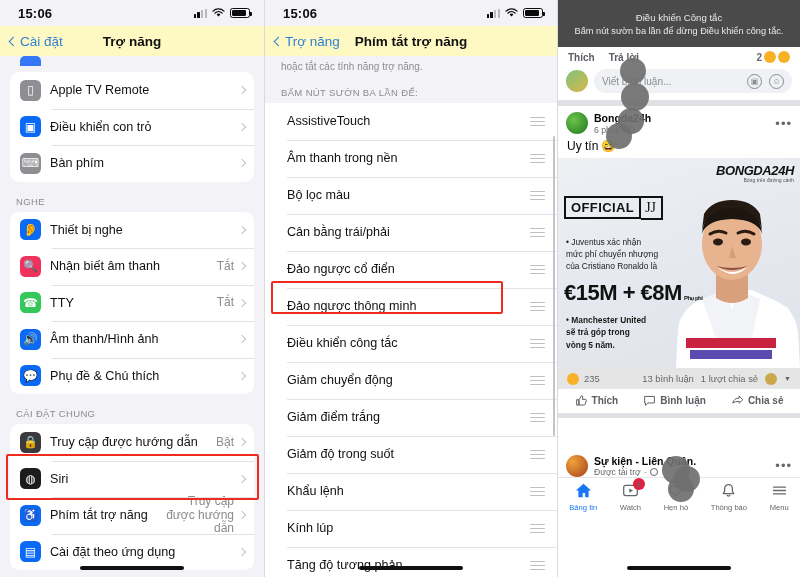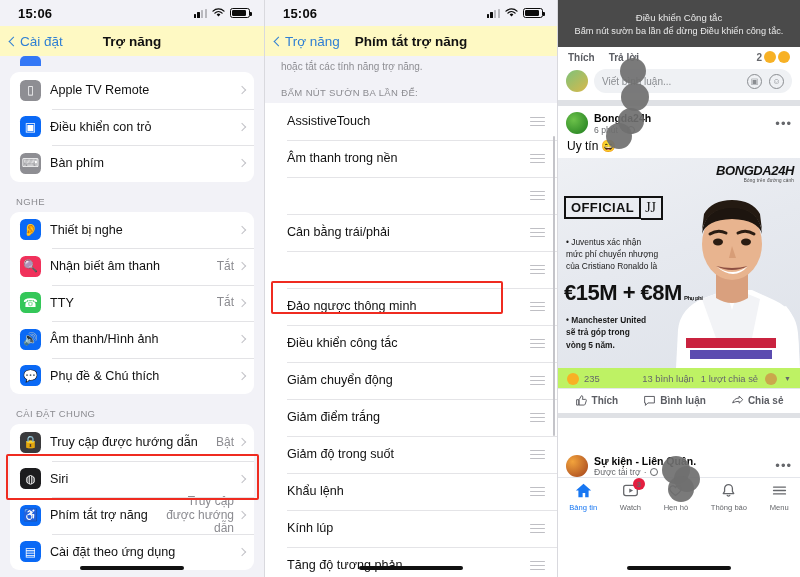--- a/index.html
+++ b/index.html
@@ -108,21 +108,21 @@
     font-size:14px; font-weight:400; color:#111; font-family:"Liberation Serif", serif; }
   .ad-lines { position:absolute; left:8px; top:78px; font-size:8.4px; color:#1a1a1a; line-height:1.45; }
   .ad-price { position:absolute; left:6px; top:122px; font-size:22px; font-weight:700; color:#111;
     letter-spacing:-.5px; display:flex; align-items:baseline; gap:2px; }
   .ad-price sub { font-size:6px; font-weight:700; }
   .ad-foot { position:absolute; left:8px; top:156px; font-size:8.4px; font-weight:700;
     color:#1a1a1a; line-height:1.5; }
   .ronaldo { position:absolute; right:-6px; top:10px; width:150px; height:200px; }
 
   .fb-stats { display:flex; align-items:center; padding:5px 9px 3px; font-size:9.4px;
-    color:#65676b; background:#bef264; gap:5px; }
+    color:#65676b; background:#e5e5e5; gap:5px; }
   .fb-stats .right { margin-left:auto; display:flex; align-items:center; gap:7px; }
   .fb-bar { display:flex; align-items:center; justify-content:space-around; padding:5px 4px 6px;
     border-top:1px solid #e4e6eb; background:#fff; }
   .fb-bar-item { display:flex; align-items:center; gap:4px; font-size:10px; color:#5b5d63; font-weight:700; }
   .fb-next { display:flex; align-items:center; gap:6px; padding:5px 8px 0; background:#fff;margin-top:32px; }
   .fb-nav { display:flex; align-items:flex-end; justify-content:space-around;
     height:46px; border-top:1px solid #e4e6eb; background:#fff; padding-bottom:11px; }
   .fb-tab { display:flex; flex-direction:column; align-items:center; gap:2px; position:relative; }
   .fb-tab span { font-size:7.6px; color:#65676b; }
   .fb-tab.active span { color:#1877f2; }
@@ -323,35 +323,37 @@
           </div>
           <div class="row2">
             <span class="lbl">Âm thanh trong nền</span>
             <span class="reorder">
               <i></i>
               <i></i>
               <i></i>
             </span>
           </div>
           <div class="row2">
+            <span class="lbl">Bộ lọc màu</span>
             <span class="reorder">
               <i></i>
               <i></i>
               <i></i>
             </span>
           </div>
           <div class="row2">
             <span class="lbl">Cân bằng trái/phải</span>
             <span class="reorder">
               <i></i>
               <i></i>
               <i></i>
             </span>
           </div>
           <div class="row2">
+            <span class="lbl">Đảo ngược cổ điển</span>
             <span class="reorder">
               <i></i>
               <i></i>
               <i></i>
             </span>
           </div>
           <div class="row2">
             <span class="lbl">Đảo ngược thông minh</span>
             <span class="reorder">
               <i></i>

